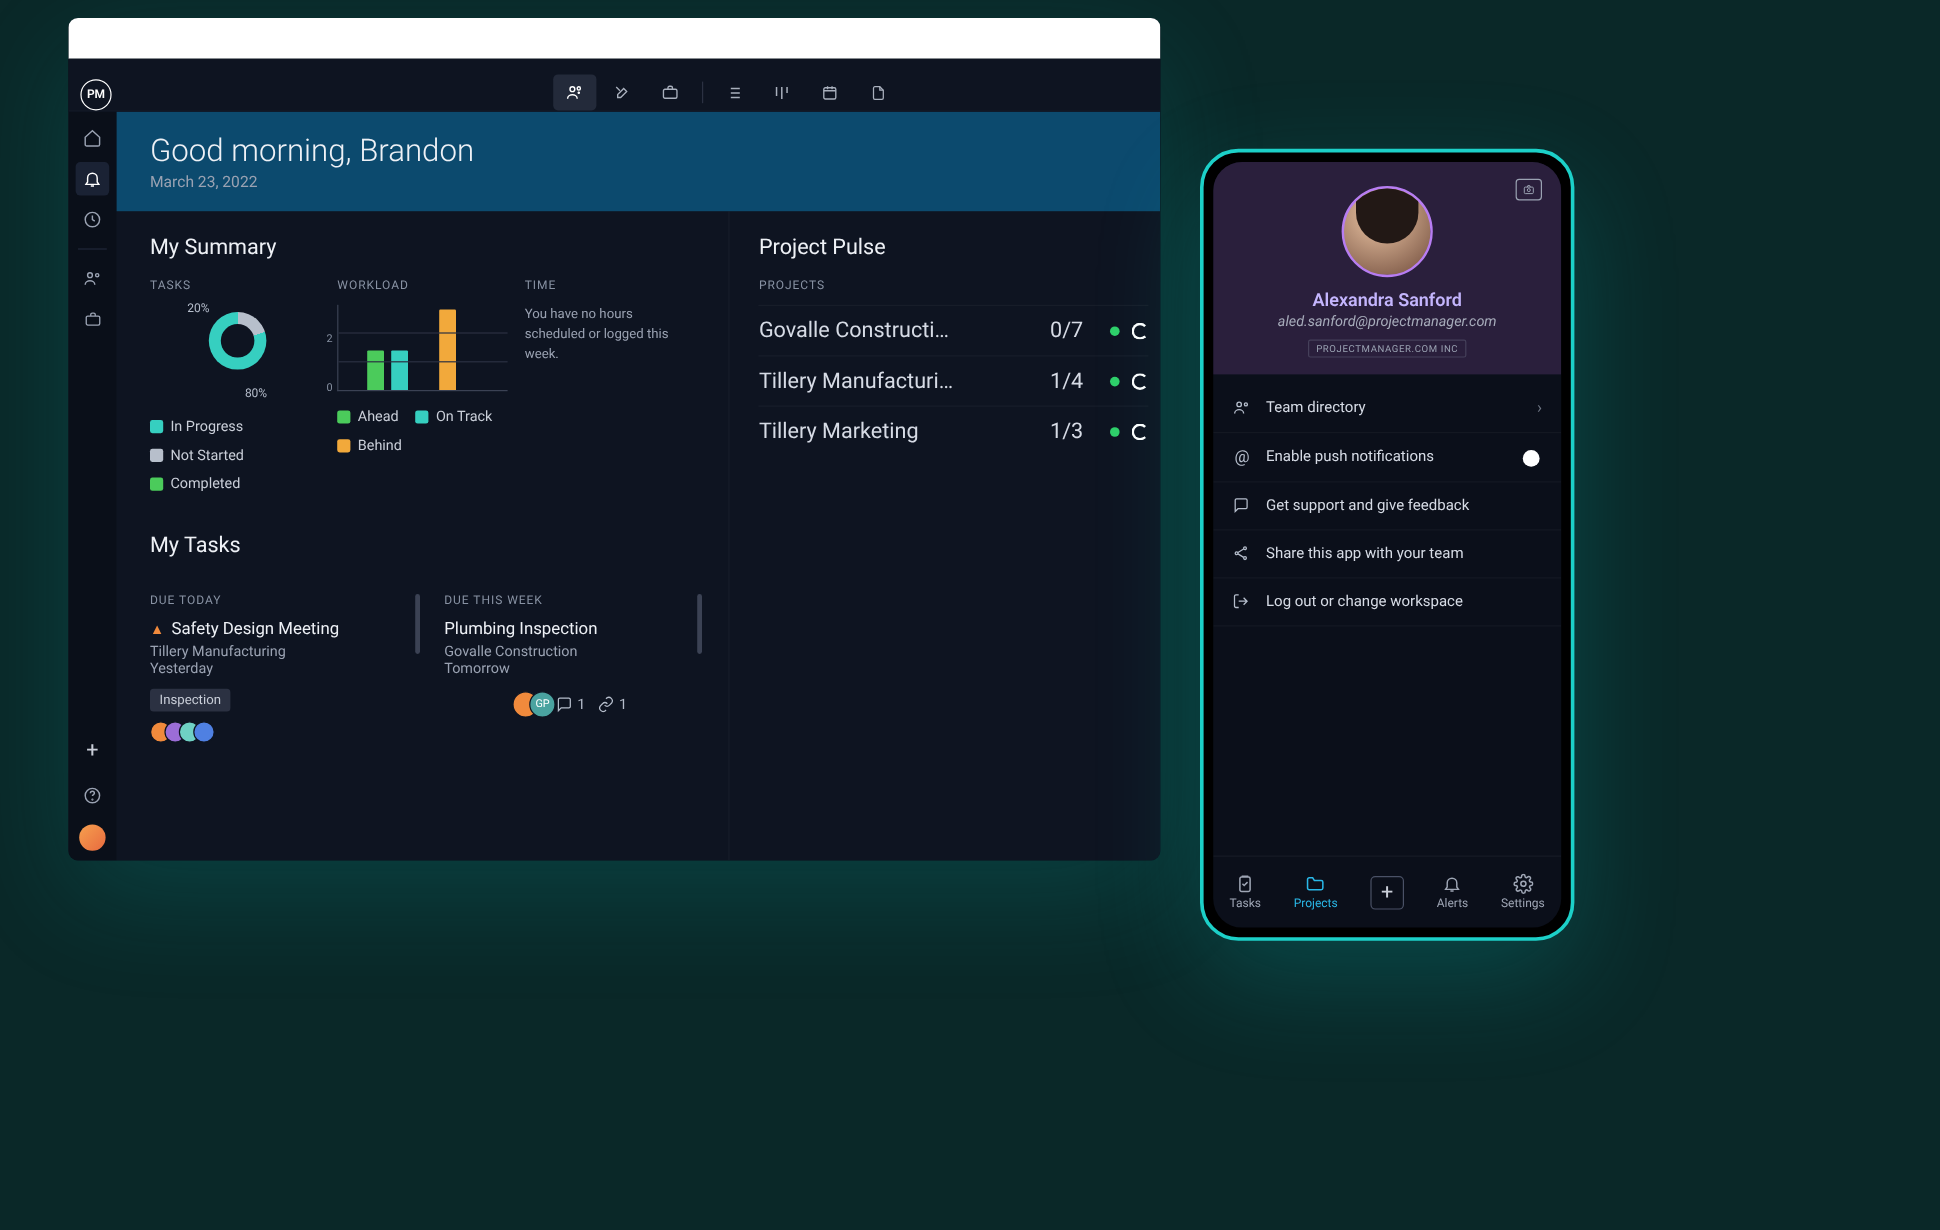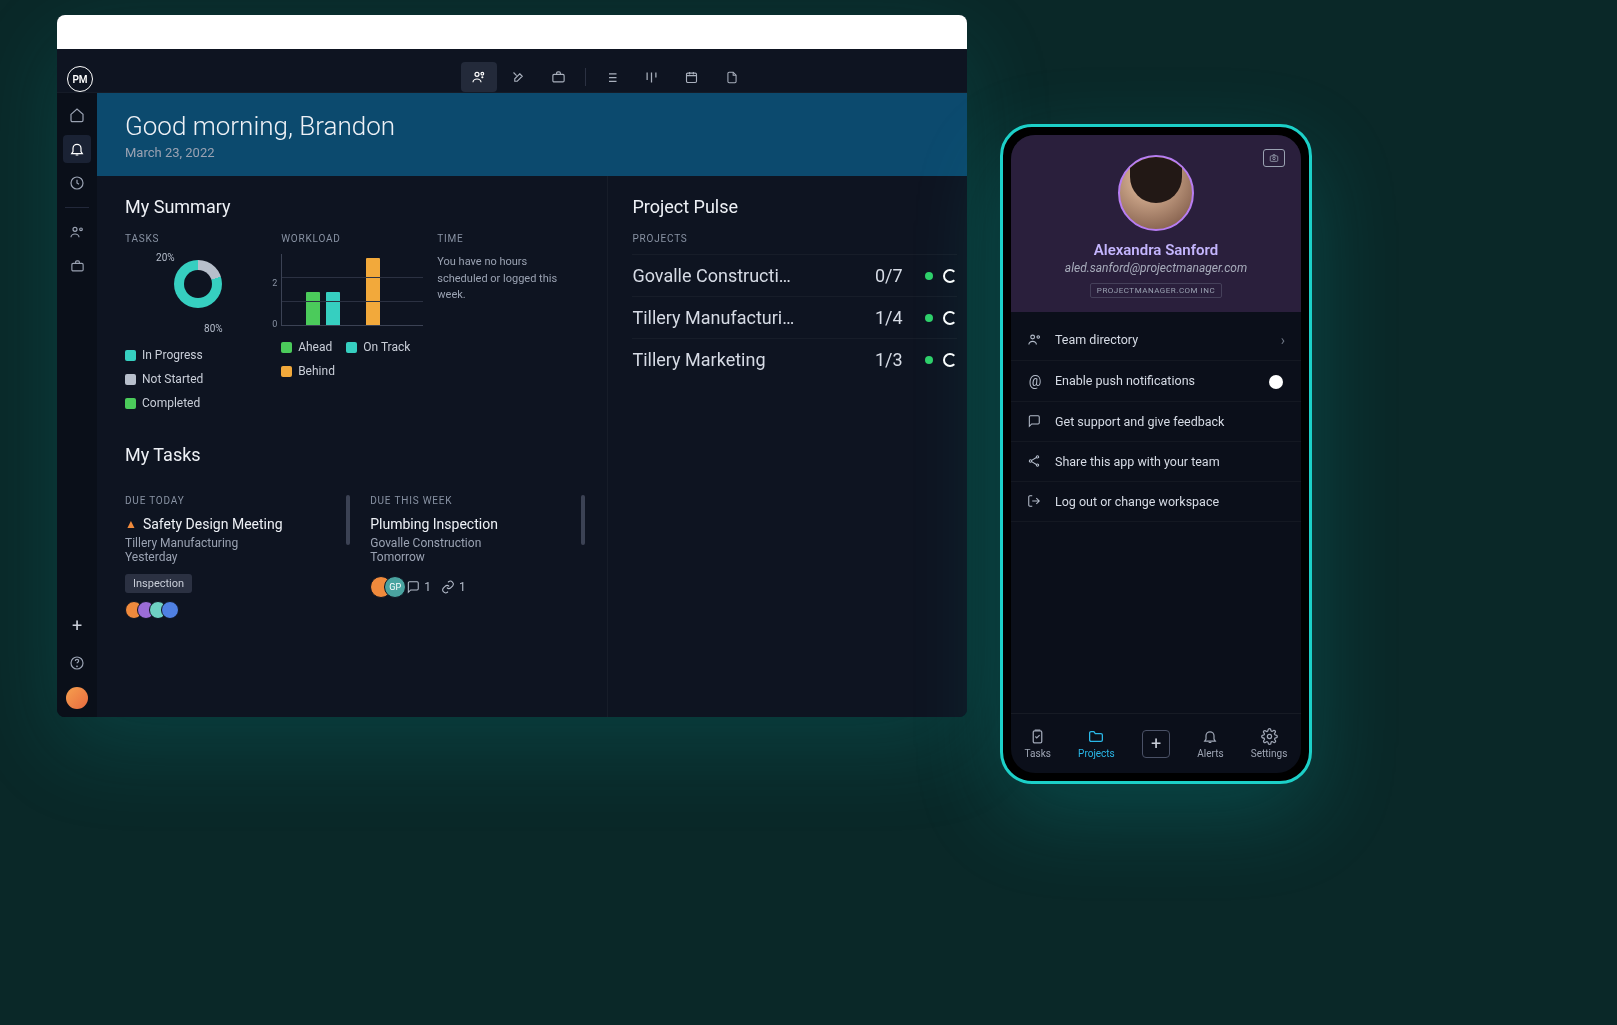--- a/index.html
+++ b/index.html
@@ -353,21 +353,21 @@
                 </div>
                 <div class="scroll-thumb"></div>
               </div>
               <div class="tasks-col">
                 <div class="kicker">DUE THIS WEEK</div>
                 <div class="task-title">
                   <span>Plumbing Inspection</span>
                 </div>
                 <div class="task-sub">Govalle Construction</div>
                 <div class="task-sub">Tomorrow</div>
-                <div style="display:flex; align-items:center; justify-content:flex-start; margin-top:12px">
+                <div style="display:flex; align-items:center; justify-content:center; margin-top:12px">
                   <div style="display:flex; align-items:center">
                     <div class="mini-av" style="background:#f08a3c; width:22px; height:22px; margin-right:-8px;"></div>
                     <div class="mini-av" style="background:#4aa3a0; width:22px; height:22px; display:flex;align-items:center;justify-content:center;font-size:9px;color:#fff;margin:0">GP</div>
                   </div>
                   <div class="task-meta">
                     <span class="meta-ic">
                         <svg width="14" height="14" viewBox="0 0 24 24" fill="none" stroke="currentColor" stroke-width="1.8">
                           <path d="M21 15a2 2 0 01-2 2H8l-4 4V5a2 2 0 012-2h13a2 2 0 012 2z"></path>
                         </svg>
                         <span>1</span>

